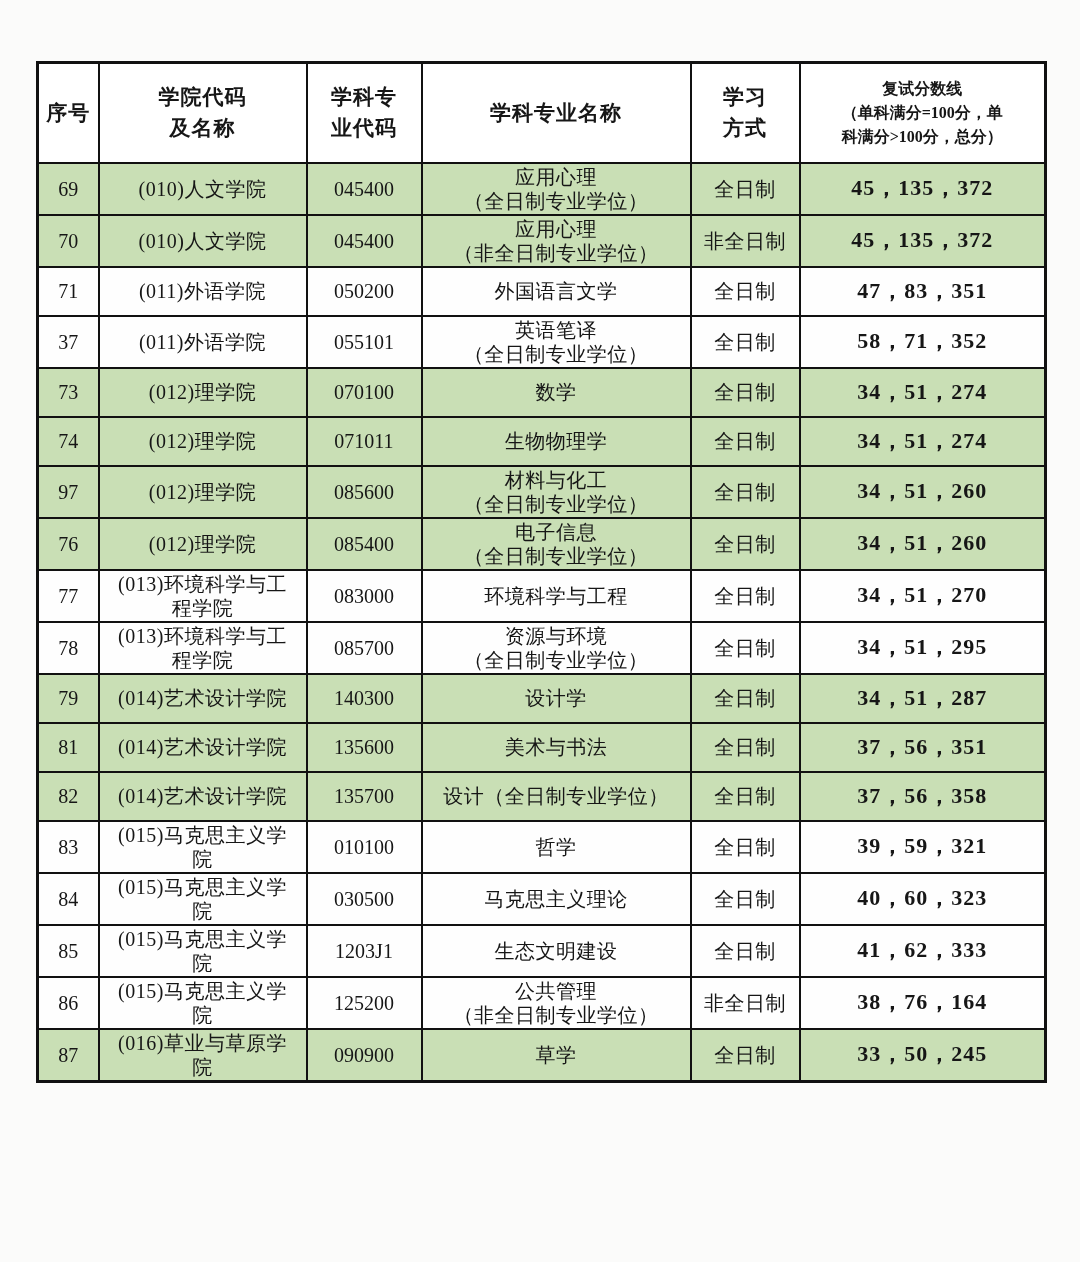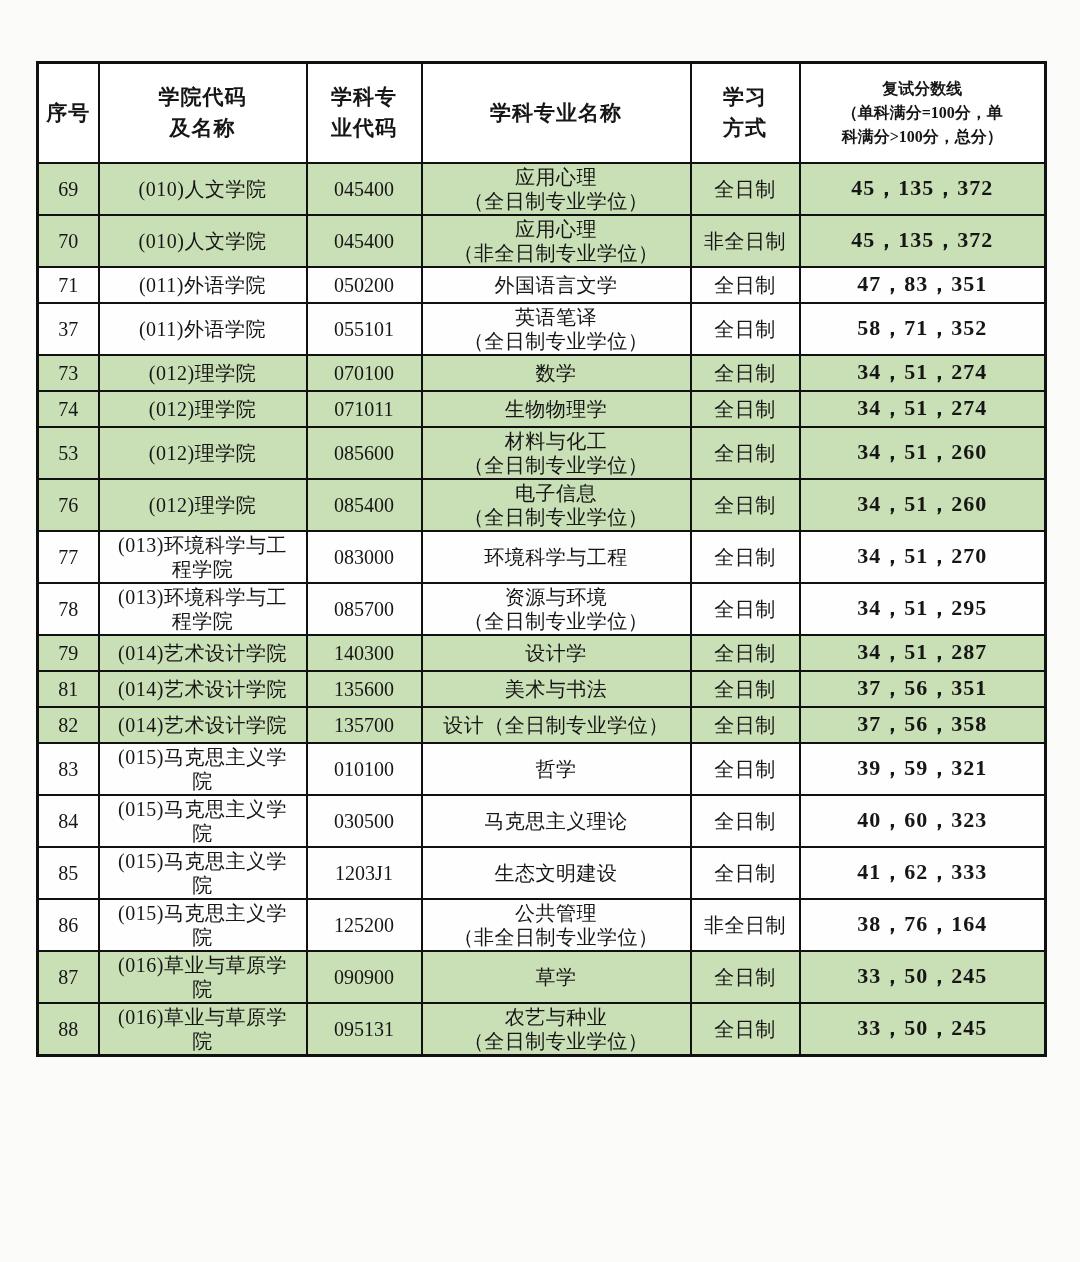--- a/index.html
+++ b/index.html
@@ -45,21 +45,21 @@
     font-weight: bold;
     line-height: 1.45;
     background: #ffffff;
     letter-spacing: 1px;
   }
   thead th.score-head {
     font-size: 16px;
     letter-spacing: 0;
     line-height: 1.5;
   }
-  tbody tr { height: 36px; }
+  tbody tr { height: 49px; }
   tbody td {
     font-size: 20px;
     line-height: 1.2;
     background: var(--plain);
     letter-spacing: 0.5px;
   }
   tbody tr.hl td { background: var(--hl); }
   tbody td.cell-score {
     font-weight: bold;
     font-size: 22px;
@@ -144,21 +144,21 @@
   </tr>
         <tr class="hl">
     <td class="cell-index">74</td>
     <td class="cell-college">(012)理学院</td>
     <td class="cell-code">071011</td>
     <td class="cell-major">生物物理学</td>
     <td class="cell-mode">全日制</td>
     <td class="cell-score">34，51，274</td>
   </tr>
         <tr class="hl">
-    <td class="cell-index">53</td>
+    <td class="cell-index">97</td>
     <td class="cell-college">(012)理学院</td>
     <td class="cell-code">085600</td>
     <td class="cell-major">材料与化工
 （全日制专业学位）</td>
     <td class="cell-mode">全日制</td>
     <td class="cell-score">34，51，260</td>
   </tr>
         <tr class="hl">
     <td class="cell-index">76</td>
     <td class="cell-college">(012)理学院</td>
@@ -250,25 +250,15 @@
   </tr>
         <tr class="hl">
     <td class="cell-index">87</td>
     <td class="cell-college">(016)草业与草原学
 院</td>
     <td class="cell-code">090900</td>
     <td class="cell-major">草学</td>
     <td class="cell-mode">全日制</td>
     <td class="cell-score">33，50，245</td>
   </tr>
-        <tr class="hl">
-    <td class="cell-index">88</td>
-    <td class="cell-college">(016)草业与草原学
-院</td>
-    <td class="cell-code">095131</td>
-    <td class="cell-major">农艺与种业
-（全日制专业学位）</td>
-    <td class="cell-mode">全日制</td>
-    <td class="cell-score">33，50，245</td>
-  </tr>
       </tbody>
   </table>
 </div>
 
 </body></html>

